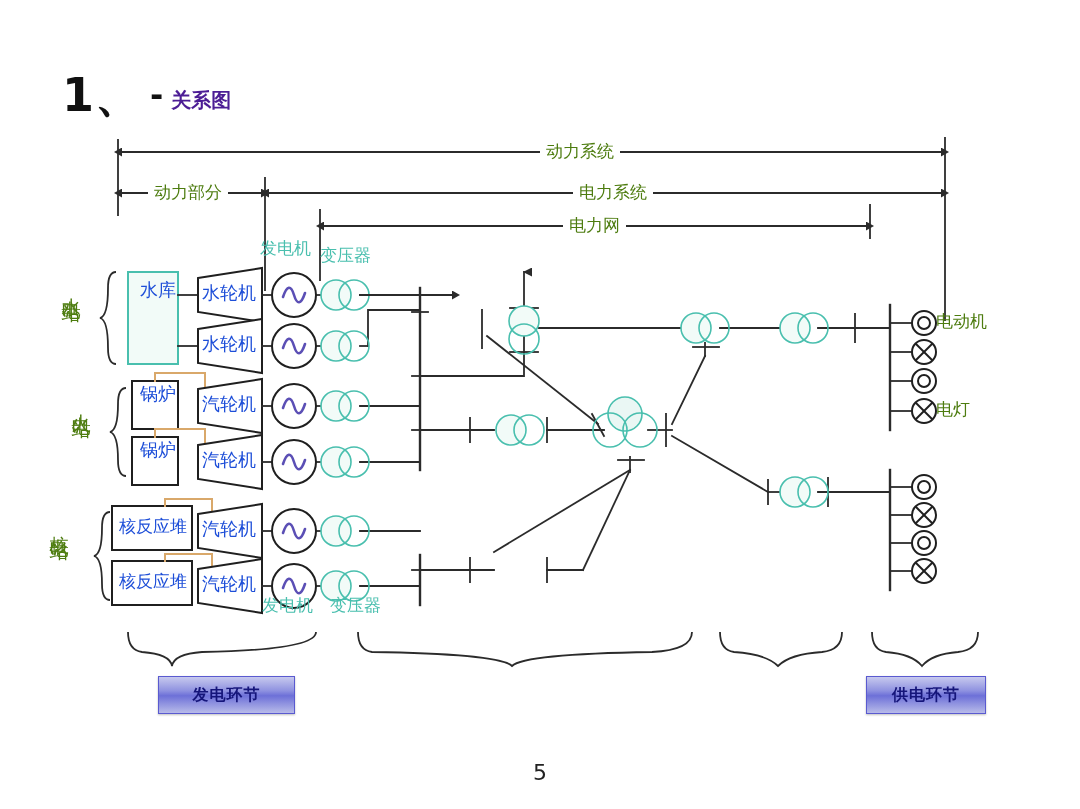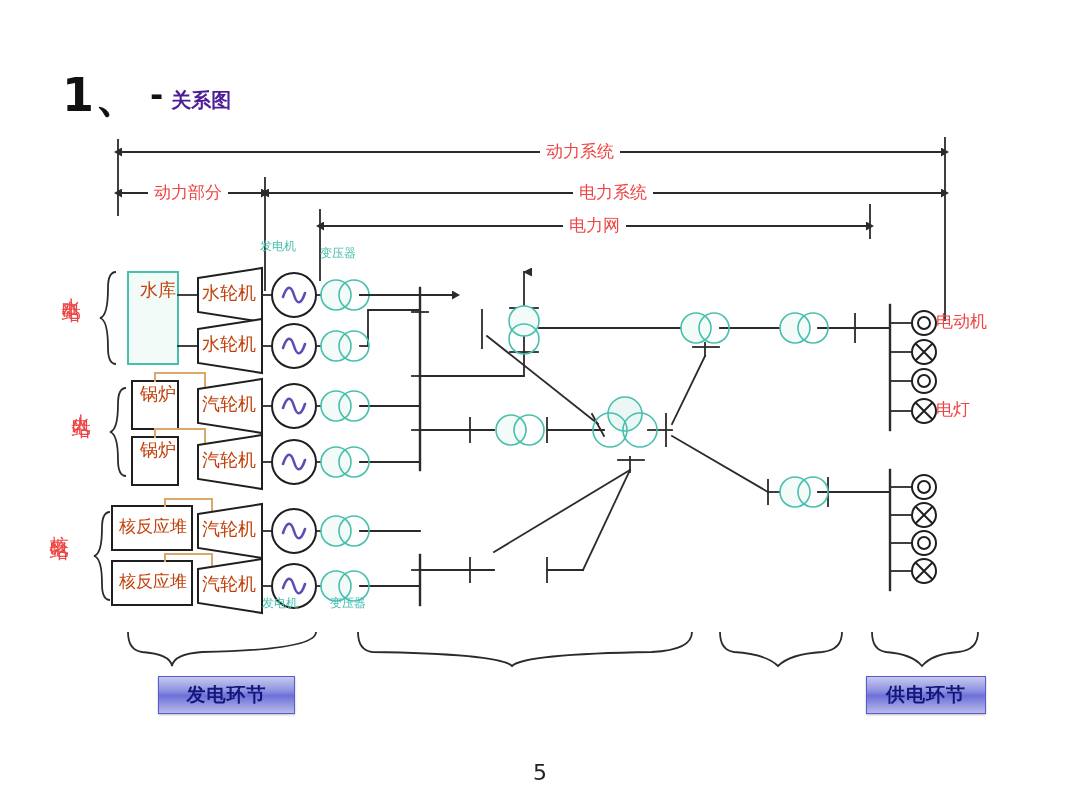--- a/index.html
+++ b/index.html
@@ -17,39 +17,39 @@
     line-height:1;white-space:nowrap;
   }
   .title-dash{font-size:32px;font-weight:bold;color:#111;margin:0 8px 4px 8px;}
   .title-sub{font-size:20px;font-weight:bold;color:#4c1d95;margin-bottom:4px;white-space:nowrap;}
 
   
   #canvas{position:absolute;left:0;top:0;width:1080px;height:809px;}
 
   
   .lbl{position:absolute;white-space:nowrap;line-height:1;}
-  .lbl-tan{color:#ef4444;}
+  .lbl-tan{color:#4d7c0f;}
   .lbl-teal{color:#49bfae;}
-  .lbl-blk{color:#c2410c;}
+  .lbl-blk{color:#1d4ed8;}
 
   .scope-lbl{font-size:17px;background:#fff;padding:0 6px;}
   .vert-lbl{
     writing-mode:vertical-rl;text-orientation:upright;
     font-size:19px;letter-spacing:3px;
   }
   .box-lbl{font-size:18px;text-align:center;line-height:1.05;}
   .side-lbl{font-size:17px;text-align:right;}
-  .unit-lbl{font-size:12px;background:transparent;}
+  .unit-lbl{font-size:17px;background:transparent;}
 
   
   .chip{
     position:absolute;height:36px;border:1px solid #5a5ad0;
     background:linear-gradient(to bottom,#c7c9ee 0%,#8f92e0 38%,#6d70d8 52%,#b8bbe9 100%);
     display:flex;align-items:center;justify-content:center;
-    font-size:19px;color:#15157a;font-weight:bold;letter-spacing:1px;
+    font-size:16px;color:#15157a;font-weight:bold;letter-spacing:1px;
     box-shadow:0 1px 2px rgba(0,0,0,.25);
   }
 
   .pagenum{
     position:absolute;left:0;top:760px;width:1080px;text-align:center;
     font-size:22px;color:#222;
   }
 </style>
 </head>
 <body>

